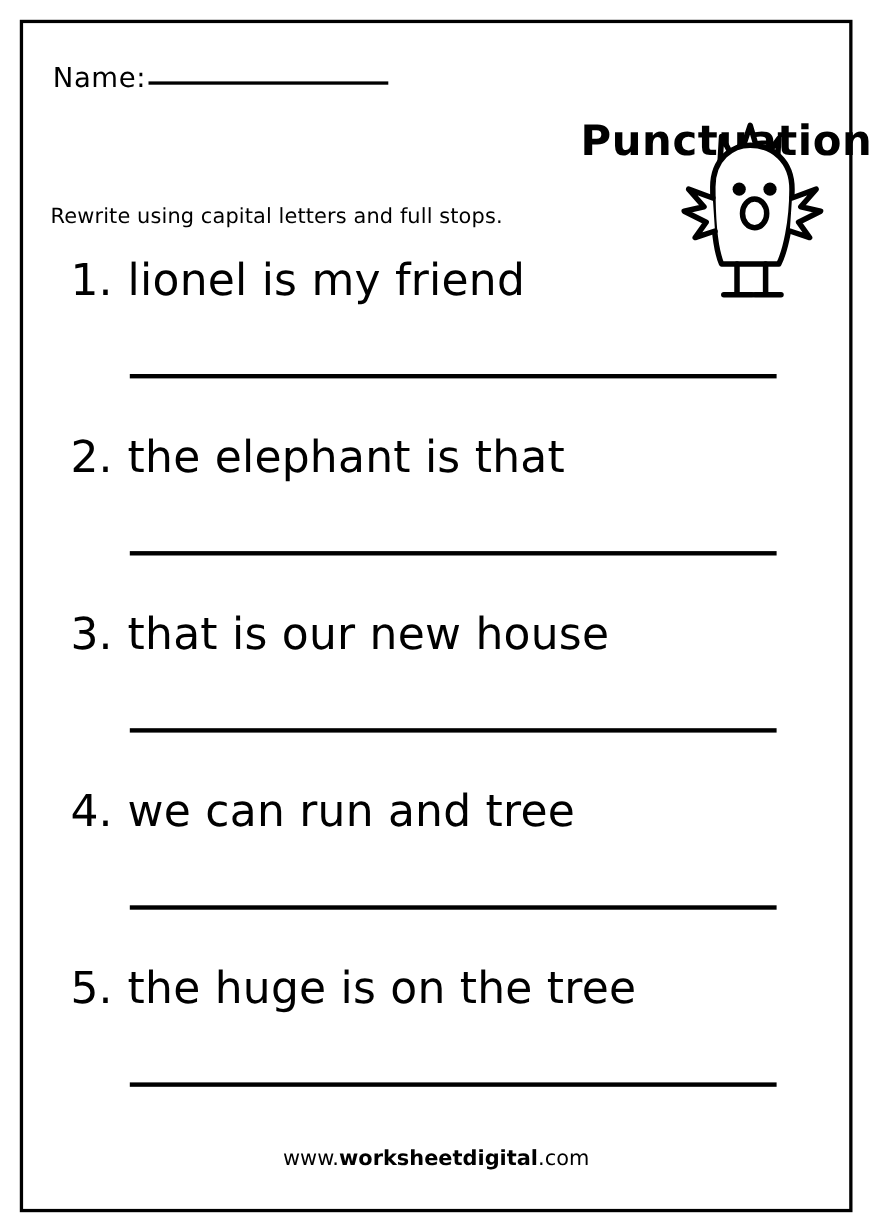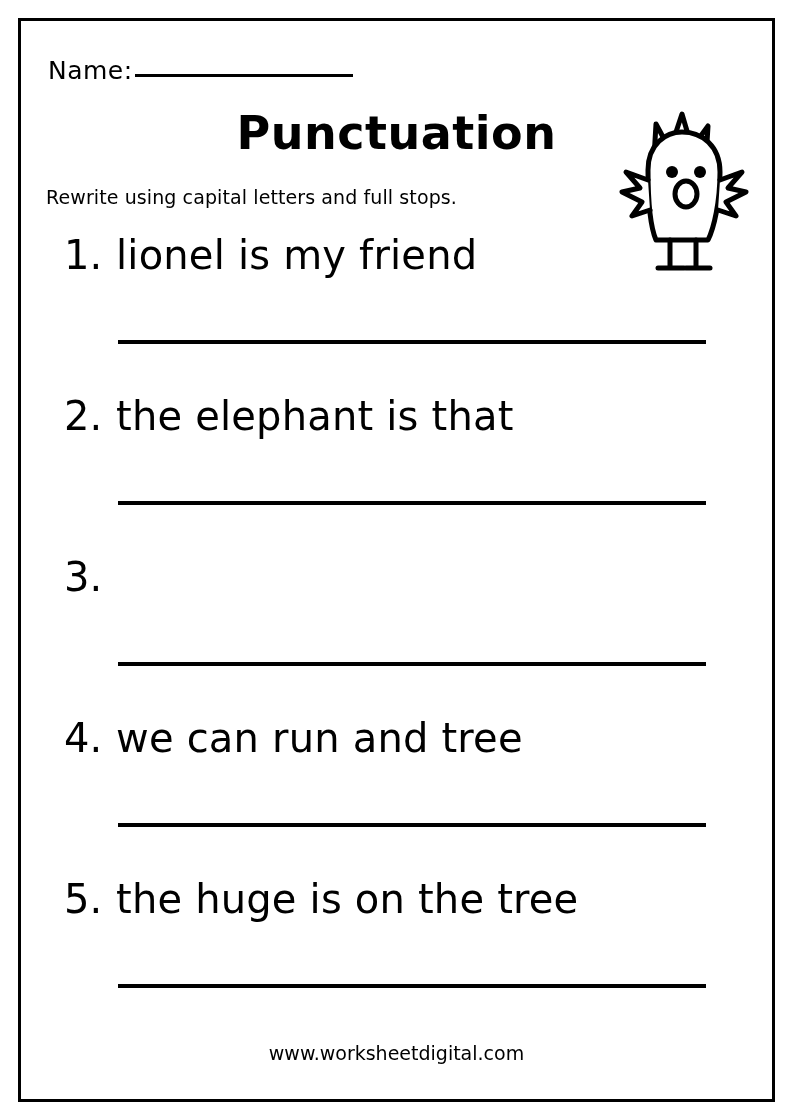--- a/index.html
+++ b/index.html
@@ -60,22 +60,22 @@
   .name-field .field-rule { width: 218px; }
   .date-field { margin-left: 58px; }
   .date-field .field-rule { width: 172px; }
 
   
   .title {
     position: absolute;
     left: 0;
     top: 106px;
     width: 793px;
-    text-align: center;
-    font-size: 46px;
+    text-align: right;
+    font-size: 38px;
     font-weight: bold;
     letter-spacing: 0.5px;
   }
   .subtitle {
     position: absolute;
     left: 46px;
     top: 186px;
     font-size: 19px;
     letter-spacing: 0.1px;
   }
@@ -129,21 +129,21 @@
 
   
   .footer {
     position: absolute;
     left: 0;
     top: 1042px;
     width: 793px;
     text-align: center;
     font-size: 19px;
   }
-  .footer .brand { font-weight: normal; }
+  .footer .brand { font-weight: bold; }
 </style>
 </head>
 <body>
 
 <div class="page">
 
   <div class="sheet-border"></div>
 
   <div class="namedate">
     <div class="field name-field">
@@ -195,20 +195,21 @@
       <div class="q-row">
         <span class="q-num">2.</span>
         <span class="q-text">the elephant is that</span>
       </div>
       <div class="answer-line"></div>
     </div>
 
     <div class="q-item">
       <div class="q-row">
         <span class="q-num">3.</span>
+        <span class="q-text">that is our new house</span>
       </div>
       <div class="answer-line"></div>
     </div>
 
     <div class="q-item">
       <div class="q-row">
         <span class="q-num">4.</span>
         <span class="q-text">we can run and tree</span>
       </div>
       <div class="answer-line"></div>

